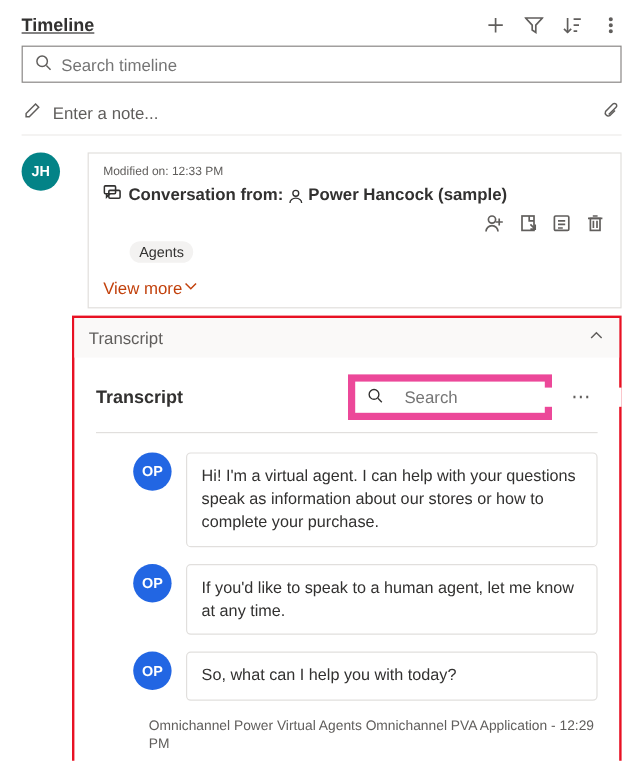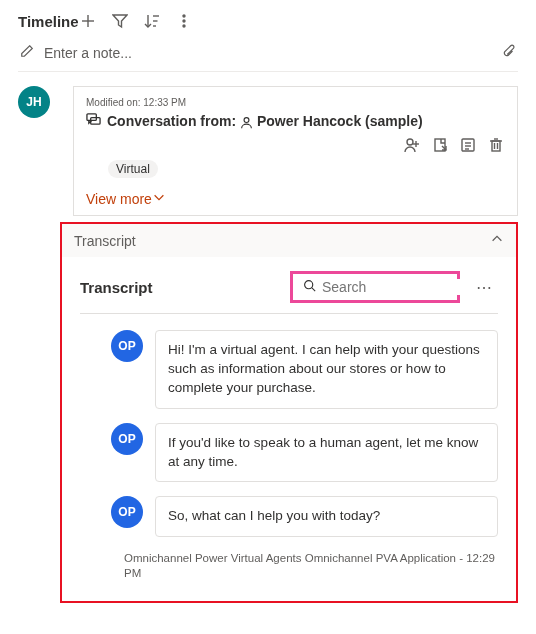--- a/index.html
+++ b/index.html
@@ -1,21 +1,21 @@
 <!DOCTYPE html>
 <html><head>
 <meta charset="utf-8">
 <style>
   * { box-sizing: border-box; margin: 0; padding: 0; font-family: "Segoe UI", Arial, sans-serif; }
   body { width: 536px; height: 634px; background: #fff; color: #323130; font-size: 14px; overflow: hidden; }
 
   .root { padding: 12px 18px 0 18px; }
 
   
-  .header { display: flex; align-items: center; justify-content: flex-start; margin-bottom: 8px; }
+  .header { display: flex; align-items: center; justify-content: space-between; margin-bottom: 8px; text-decoration: underline; }
   .header-title { font-weight: 600; font-size: 15px; }
   .header-actions { display: flex; gap: 14px; align-items: center; }
   .icon-btn { width: 18px; height: 18px; display: inline-flex; align-items: center; justify-content: center; cursor: pointer; color: #605e5c; }
   .icon-btn svg { width: 16px; height: 16px; }
 
   
   .searchbox { display:flex; align-items:center; gap:8px; border:1px solid #8a8886; padding:6px 10px; color:#605e5c; margin-bottom:10px; }
   .searchbox input { border:none; outline:none; flex:1; font-size:14px; color:#605e5c; }
 
   
@@ -35,21 +35,21 @@
   .badge { display:inline-block; background:#f3f2f1; color:#323130; font-size:12px; padding:2px 8px; border-radius:10px; margin-top:6px; margin-left:22px; }
   .body-text { margin-top:10px; font-size:14px; color:#323130; }
   .view-more-row { display:flex; justify-content:flex-start; align-items:center; margin-top:12px; color:#c2410c; font-size:14px; }
 
   
   .transcript-wrap { margin:6px 0 0 42px; border:2px solid #e81123; padding:0; background:#fff; }
   .transcript-hdr { display:flex; justify-content:space-between; align-items:center; background:#faf9f8; padding:8px 12px; color:#605e5c; font-size:14px; }
   .transcript-body { padding:14px 18px 8px 18px; }
   .transcript-title-row { display:flex; align-items:center; gap:12px; margin-bottom:4px; }
   .transcript-title { font-weight:600; font-size:15px; flex:1; }
-  .t-search { display:flex; align-items:center; gap:6px; border:3px solid #ec4899; padding:5px 10px; flex:1; max-width:170px; }
+  .t-search { display:flex; align-items:center; gap:18px; border:6px solid #ec4899; padding:5px 10px; flex:1; max-width:170px; }
   .t-search input { border:none; outline:none; flex:1; font-size:14px; color:#605e5c; }
   .more-dots { color:#605e5c; letter-spacing:2px; font-size:16px; padding:0 4px; }
   .divider { border:none; border-top:1px solid #e1dfdd; margin:10px 0 16px 0; }
 
   .msg-row { display:flex; gap:12px; margin-bottom:14px; align-items:flex-start;margin-left:31px; }
   .msg-avatar { width:32px; height:32px; border-radius:50%; background:#2266e3; color:#fff; display:flex; align-items:center; justify-content:center; font-size:12px; font-weight:700; flex-shrink:0; }
   .bubble { border:1px solid #e1dfdd; border-radius:4px; padding:10px 12px; font-size:13.5px; color:#323130; line-height:1.4; flex:1; }
   .meta { font-size:11.5px; color:#605e5c; margin:0 0 12px 44px; line-height:1.3; }
 
   svg { stroke: currentColor; fill: none; stroke-width: 1.4; }
@@ -85,20 +85,29 @@
       <span class="icon-btn">
         <svg viewBox="0 0 16 16">
             <circle cx="8" cy="3" r="1" fill="currentColor"></circle>
             <circle cx="8" cy="8" r="1" fill="currentColor"></circle>
             <circle cx="8" cy="13" r="1" fill="currentColor"></circle>
           </svg>
       </span>
     </div>
   </div>
 
+  <div class="searchbox">
+    <span>
+      <svg viewBox="0 0 16 16" width="14" height="14">
+          <circle cx="7" cy="7" r="5"></circle>
+          <line x1="11" y1="11" x2="15" y2="15"></line>
+        </svg>
+    </span>
+    <input placeholder="Search timeline" style="">
+  </div>
 
   <div class="note-row">
     <span>
       <svg viewBox="0 0 16 16" width="14" height="14">
           <path d="M11 2 L14 5 L5 14 L2 14 L2 11 Z"></path>
         </svg>
     </span>
     <div class="note-text">Enter a note...</div>
     <span>
       <svg viewBox="0 0 16 16" width="14" height="14">
@@ -160,21 +169,21 @@
                 <rect x="4" y="4" width="8" height="10"></rect>
                 <line x1="2" y1="4" x2="14" y2="4"></line>
                 <line x1="6" y1="2" x2="10" y2="2"></line>
                 <line x1="6.5" y1="6" x2="6.5" y2="12"></line>
                 <line x1="9.5" y1="6" x2="9.5" y2="12"></line>
               </svg>
           </span>
         </div>
       </div>
 
-      <span class="badge">Virtual</span>
+      <span class="badge">Agents</span>
 
 
       <div class="view-more-row">
         <span>View more</span>
         <span>
           <svg viewBox="0 0 16 16" width="14" height="14">
               <polyline points="3,6 8,11 13,6"></polyline>
             </svg>
         </span>
       </div>
@@ -202,21 +211,21 @@
               </svg>
           </span>
           <input placeholder="Search" style="">
         </div>
         <span class="more-dots">⋯</span>
       </div>
       <hr class="divider">
 
       <div class="msg-row">
         <div class="msg-avatar">OP</div>
-        <div class="bubble">Hi! I'm a virtual agent. I can help with your questions such as information about our stores or how to complete your purchase.</div>
+        <div class="bubble">Hi! I'm a virtual agent. I can help with your questions speak as information about our stores or how to complete your purchase.</div>
       </div>
 
       <div class="msg-row">
         <div class="msg-avatar">OP</div>
         <div class="bubble">If you'd like to speak to a human agent, let me know at any time.</div>
       </div>
 
       <div class="msg-row">
         <div class="msg-avatar">OP</div>
         <div class="bubble">So, what can I help you with today?</div>

